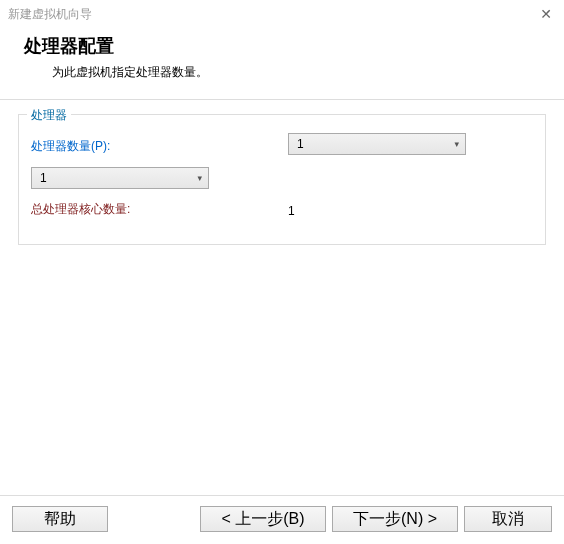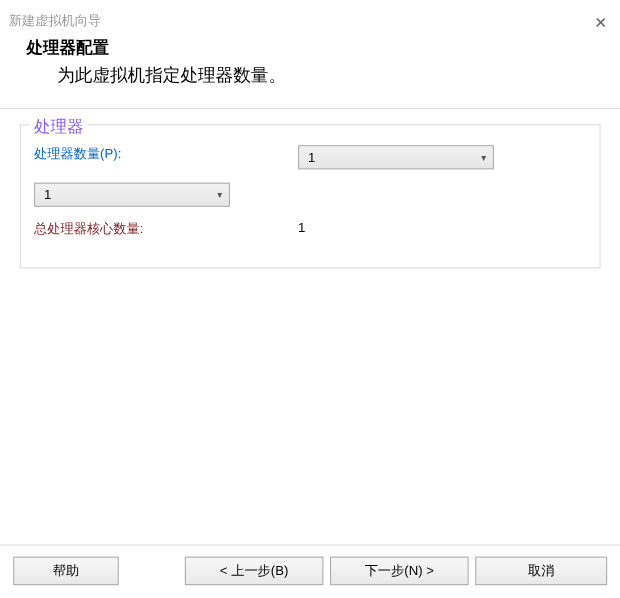--- a/index.html
+++ b/index.html
@@ -6,72 +6,73 @@
     body {
       font-family: "Microsoft YaHei", "Segoe UI", sans-serif;
       font-size: 12px;
       background: #fff;
       width: 564px;
       height: 544px;
       overflow: hidden;
     }
     .titlebar {
       display: flex;
-      align-items: flex-end;
+      align-items: center;
       justify-content: space-between;
       height: 28px;
       padding: 0 8px 0 8px;
       color: #999;
       font-size: 12px;
     }
     .titlebar .close-icon {
       font-size: 14px;
       color: #666;
       padding: 0 4px;
       font-family: Arial, sans-serif;
     }
     .header {
       padding: 6px 0 10px 24px;
     }
     .header-title {
       font-weight: bold;
       color: #000;
-      font-size: 15px;
+      font-size: 18px;
       margin-bottom: 6px;
     }
     .header-desc {
       color: #000;
-      font-size: 16px;
+      font-size: 12px;
       padding-left: 28px;
     }
     .divider-top {
       border-top: 1px solid #ddd;
       margin-top: 8px;
     }
     .content {
       padding: 14px 18px 0 18px;
     }
     .groupbox {
       border: 1px solid #ddd;
       position: relative;
       padding: 18px 12px 14px 12px;
     }
     .groupbox-title {
       position: absolute;
       top: -8px;
       left: 8px;
       background: #fff;
       padding: 0 4px;
-      color: #8b5cf6;
-      font-size: 15px;
+      color: #0369a1;
+      font-size: 12px;
     }
     .row {
       display: flex;
-      align-items: flex-start;
+      align-items: flex-end;
       margin-bottom: 12px;
+      gap: 17px;
     }
     .row-label {
       width: 240px;
       color: #0066cc;
       font-size: 12px;
     }
     .row-label.plain {
       color: #7f1d1d;
     }
     .row-value {
@@ -102,31 +103,31 @@
       right: 0;
       border-top: 1px solid #ddd;
       padding: 10px 12px 12px 12px;
       display: flex;
       align-items: center;
     }
     .btn {
       height: 26px;
       border: 1px solid #aaa;
       background: linear-gradient(#f7f7f7, #e9e9e9);
-      font-size: 12px;
+      font-size: 16px;
       color: #000;
       display: inline-flex;
       align-items: center;
       justify-content: center;
       cursor: default;
       font-family: inherit;
     }
     .btn-help { width: 96px; }
     .btn-nav { width: 126px; margin-left: 6px; }
-    .btn-cancel { width: 120px; margin-left: 6px; }
+    .btn-cancel { width: 88px; margin-left: 6px; }
     .spacer { flex: 1; }
   </style>
 </head>
 <body>
 
 <div class="titlebar">
   <span>新建虚拟机向导</span>
   <span class="close-icon">✕</span>
 </div>
 

